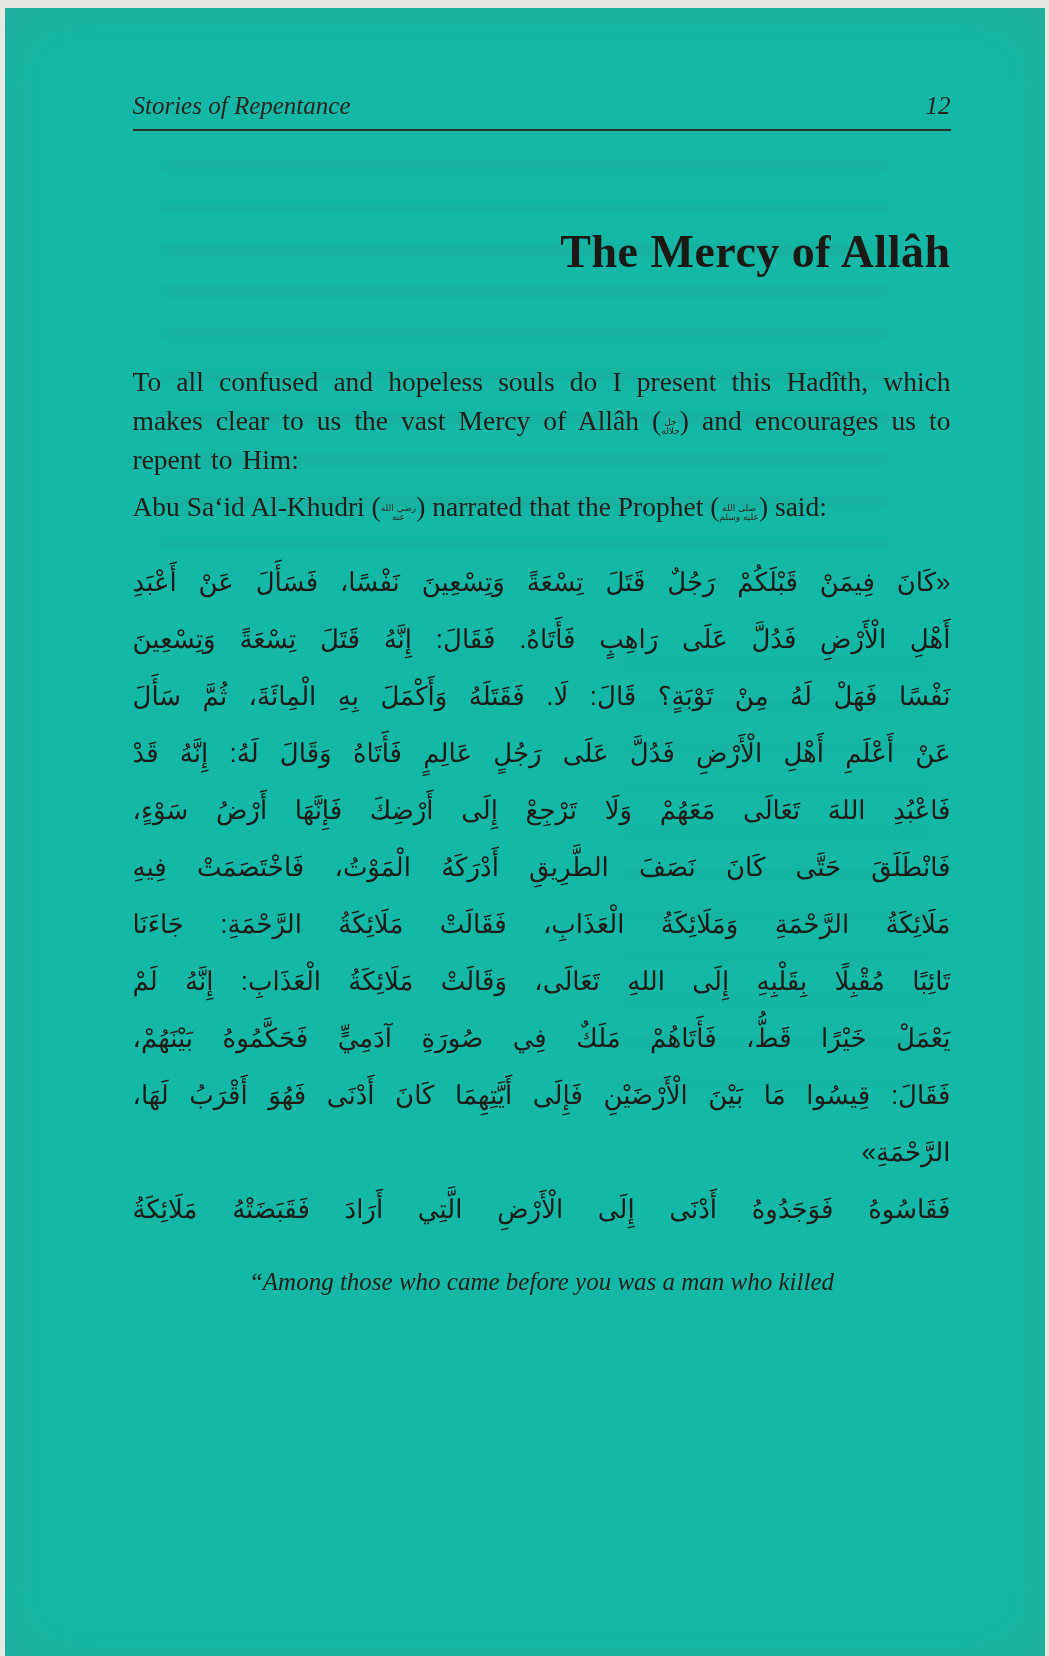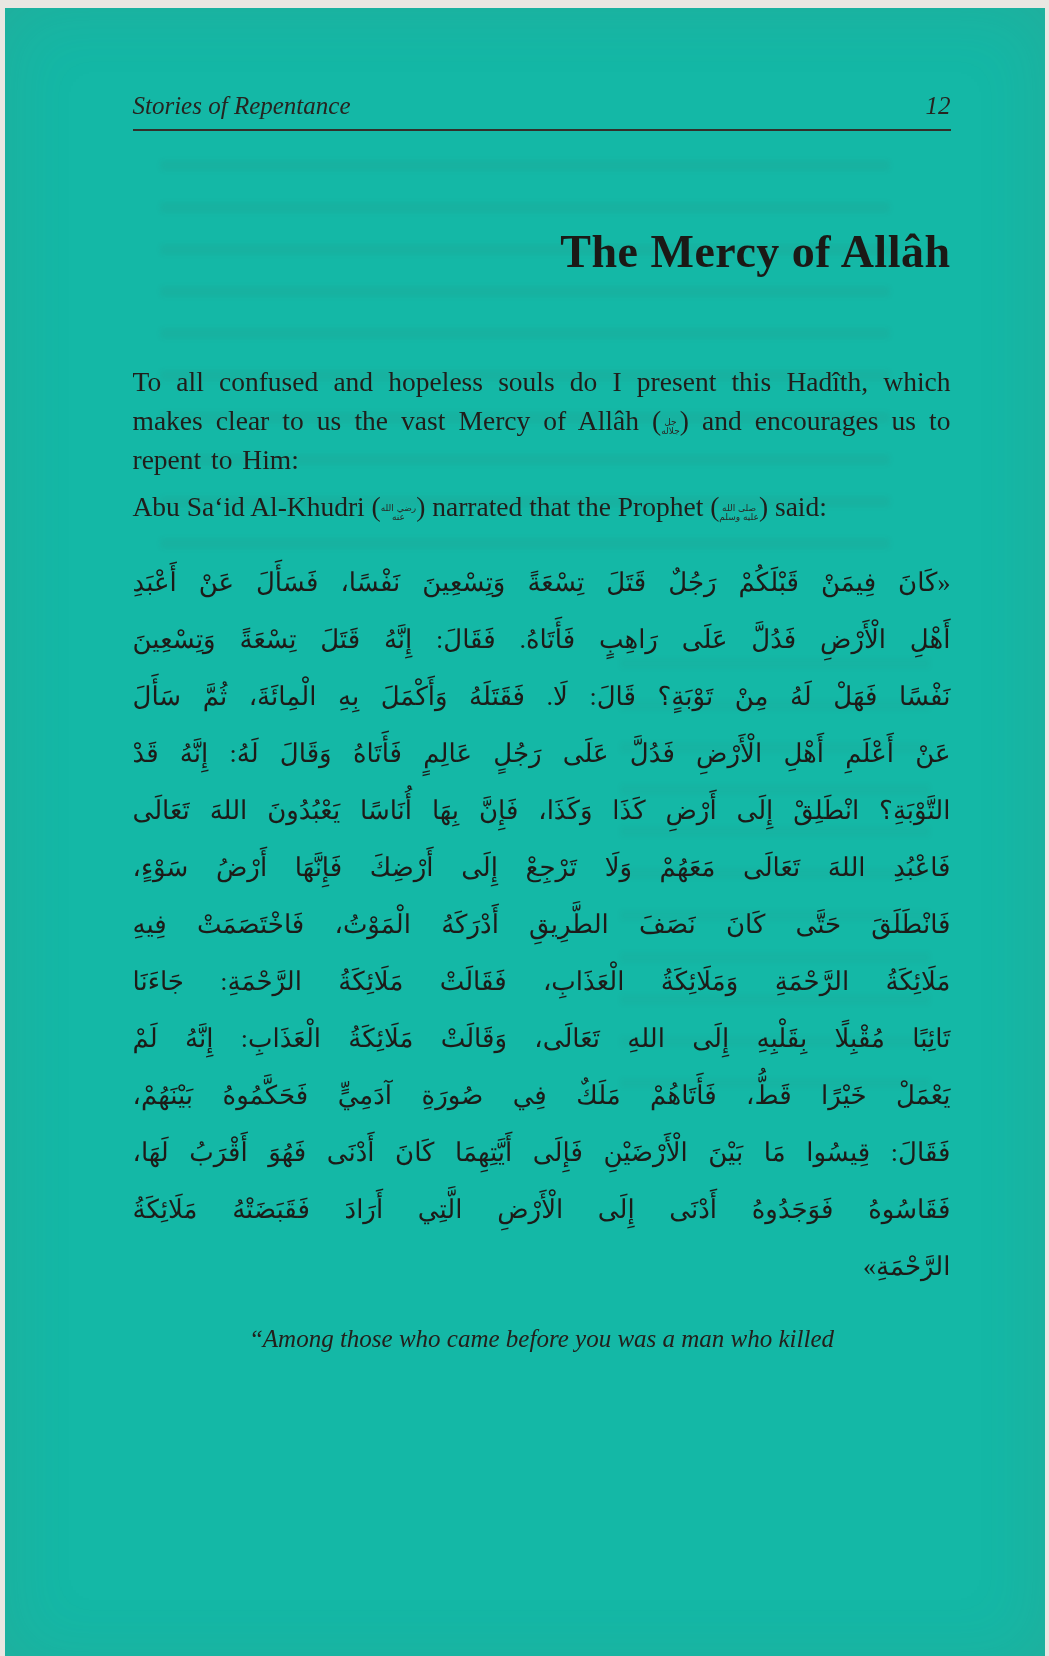--- a/index.html
+++ b/index.html
@@ -74,21 +74,21 @@
     font-family: "DejaVu Sans", sans-serif;
     font-size: 9px;
     line-height: 1.05;
     text-align: center;
     vertical-align: -4px;
     color: #2a2824;
   }
   .arabic-block {
     margin-top: 28px;
     direction: rtl;
-    font-family: Liberation Serif, serif;
+    font-family: Liberation Sans, sans-serif;
     font-size: 26px;
     color: #1d1b18;
   }
   .ar-line {
     line-height: 57px;
     height: 57px;
     white-space: nowrap;
     text-align: justify;
     text-align-last: justify;
     overflow: hidden;
@@ -129,27 +129,26 @@
 
     <div class="narration-line">
       <span>Abu Sa‘id Al-Khudri (</span><span class="honor"><div>رضي الله</div><div>عنه</div></span><span>) narrated that the Prophet (</span><span class="honor"><div>صلى الله</div><div>عليه وسلم</div></span><span>) said:</span>
     </div>
 
     <div class="arabic-block">
       <div class="ar-line">«كَانَ فِيمَنْ قَبْلَكُمْ رَجُلٌ قَتَلَ تِسْعَةً وَتِسْعِينَ نَفْسًا، فَسَأَلَ عَنْ أَعْبَدِ</div>
       <div class="ar-line">أَهْلِ الْأَرْضِ فَدُلَّ عَلَى رَاهِبٍ فَأَتَاهُ. فَقَالَ: إِنَّهُ قَتَلَ تِسْعَةً وَتِسْعِينَ</div>
       <div class="ar-line">نَفْسًا فَهَلْ لَهُ مِنْ تَوْبَةٍ؟ قَالَ: لَا. فَقَتَلَهُ وَأَكْمَلَ بِهِ الْمِائَةَ، ثُمَّ سَأَلَ</div>
       <div class="ar-line">عَنْ أَعْلَمِ أَهْلِ الْأَرْضِ فَدُلَّ عَلَى رَجُلٍ عَالِمٍ فَأَتَاهُ وَقَالَ لَهُ: إِنَّهُ قَدْ</div>
-      <div class="ar-line">التَّوْبَةِ؟ انْطَلِقْ إِلَى أَرْضِ كَذَا وَكَذَا، فَإِنَّ بِهَا أُنَاسًا يَعْبُدُونَ اللهَ تَعَالَى</div>
       <div class="ar-line">فَاعْبُدِ اللهَ تَعَالَى مَعَهُمْ وَلَا تَرْجِعْ إِلَى أَرْضِكَ فَإِنَّهَا أَرْضُ سَوْءٍ،</div>
       <div class="ar-line">فَانْطَلَقَ حَتَّى كَانَ نَصَفَ الطَّرِيقِ أَدْرَكَهُ الْمَوْتُ، فَاخْتَصَمَتْ فِيهِ</div>
       <div class="ar-line">مَلَائِكَةُ الرَّحْمَةِ وَمَلَائِكَةُ الْعَذَابِ، فَقَالَتْ مَلَائِكَةُ الرَّحْمَةِ: جَاءَنَا</div>
       <div class="ar-line">تَائِبًا مُقْبِلًا بِقَلْبِهِ إِلَى اللهِ تَعَالَى، وَقَالَتْ مَلَائِكَةُ الْعَذَابِ: إِنَّهُ لَمْ</div>
       <div class="ar-line">يَعْمَلْ خَيْرًا قَطُّ، فَأَتَاهُمْ مَلَكٌ فِي صُورَةِ آدَمِيٍّ فَحَكَّمُوهُ بَيْنَهُمْ،</div>
       <div class="ar-line">فَقَالَ: قِيسُوا مَا بَيْنَ الْأَرْضَيْنِ فَإِلَى أَيَّتِهِمَا كَانَ أَدْنَى فَهُوَ أَقْرَبُ لَهَا،</div>
+      <div class="ar-line last">الرَّحْمَةِ»</div>
       <div class="ar-line">فَقَاسُوهُ فَوَجَدُوهُ أَدْنَى إِلَى الْأَرْضِ الَّتِي أَرَادَ فَقَبَضَتْهُ مَلَائِكَةُ</div>
-      <div class="ar-line last">الرَّحْمَةِ»</div>
     </div>
 
     <div class="translation-line">“Among those who came before you was a man who killed</div>
 
   </div>
 </div>
 
 </body></html>

